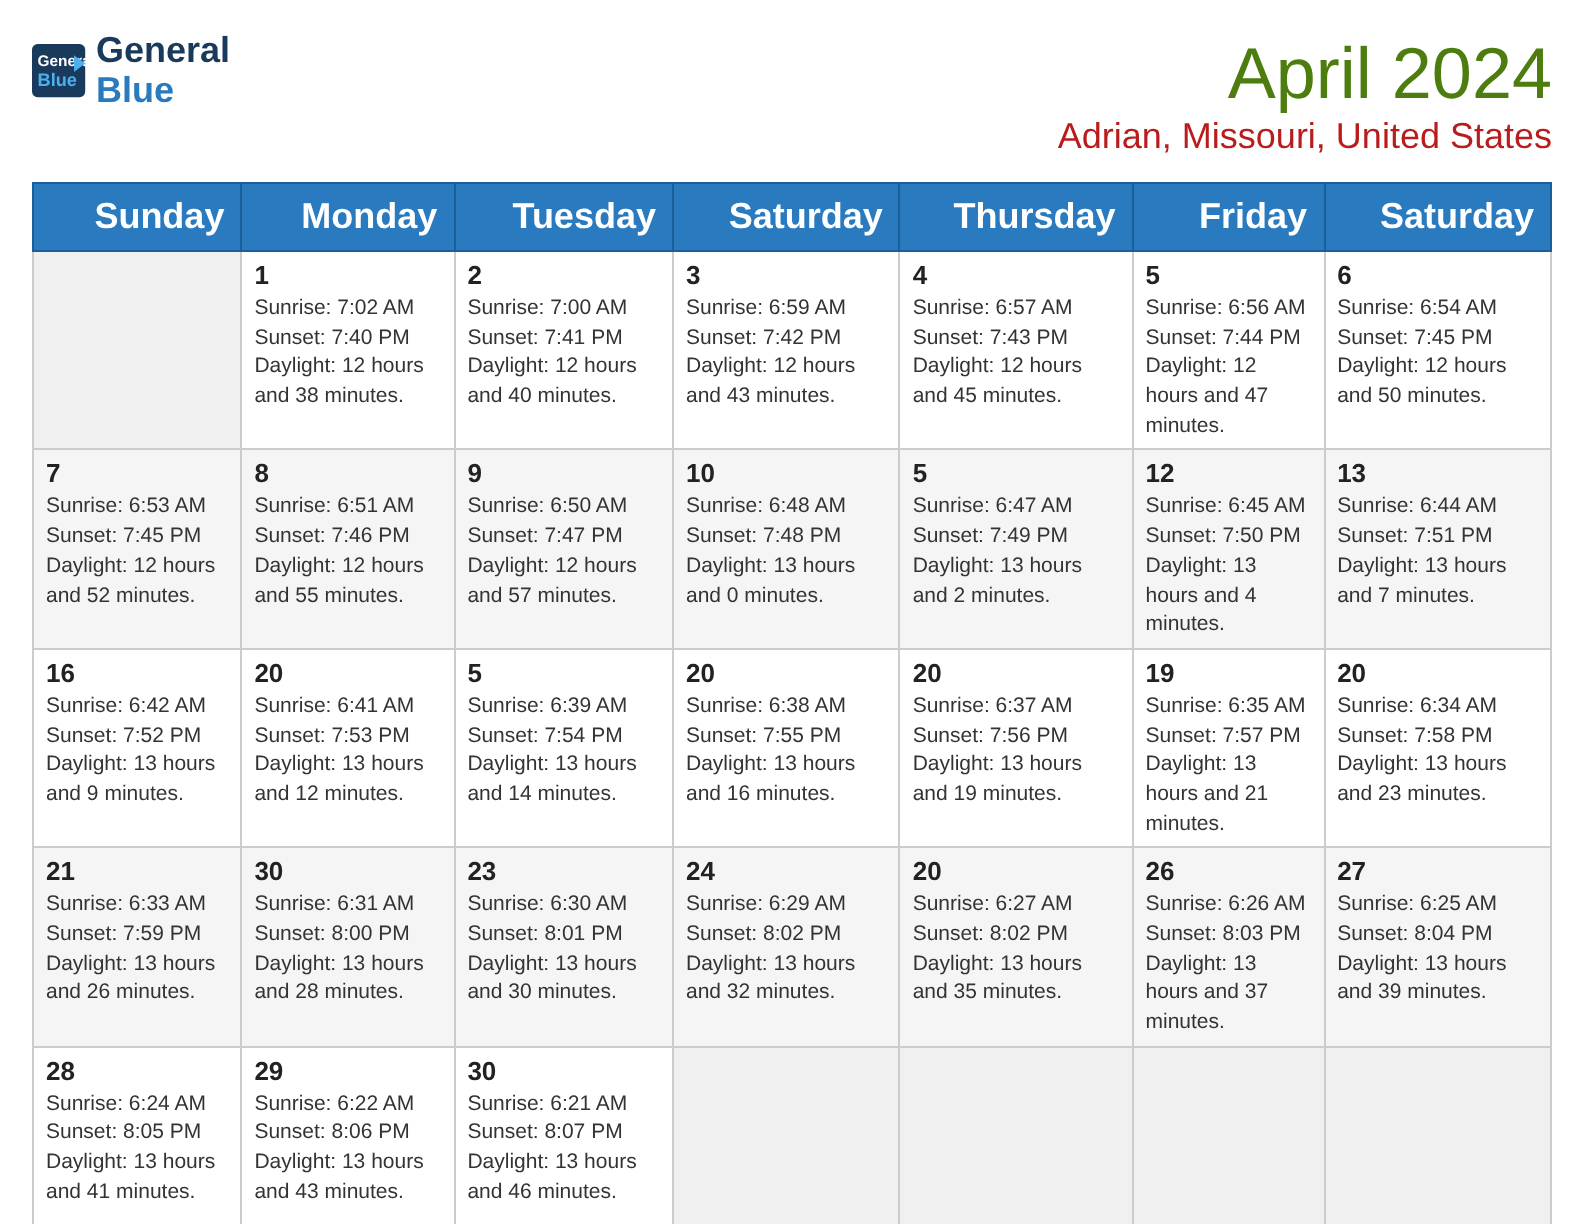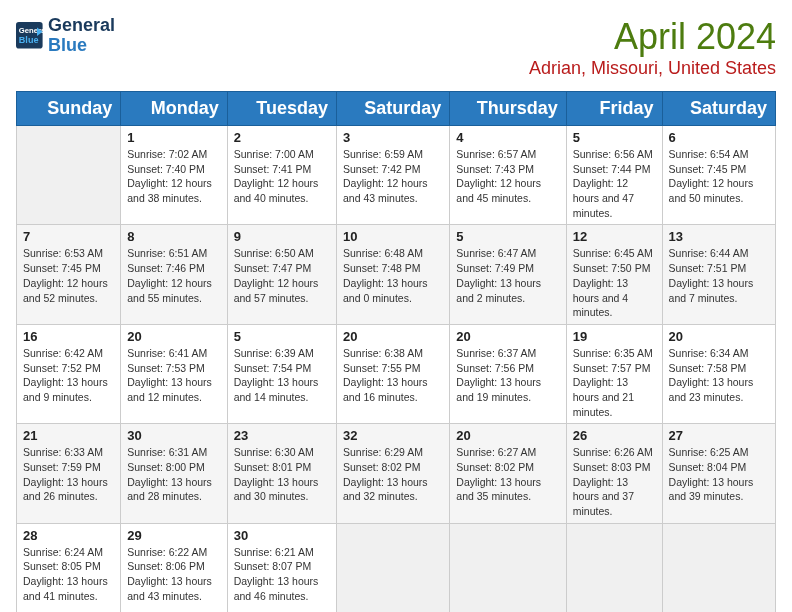--- a/index.html
+++ b/index.html
@@ -224,21 +224,21 @@
         </td>
         <td>
           <span class="day-number">30</span>
           <div class="day-info">Sunrise: 6:31 AM<br>Sunset: 8:00 PM<br>Daylight: 13 hours and 28 minutes.</div>
         </td>
         <td>
           <span class="day-number">23</span>
           <div class="day-info">Sunrise: 6:30 AM<br>Sunset: 8:01 PM<br>Daylight: 13 hours and 30 minutes.</div>
         </td>
         <td>
-          <span class="day-number">32</span>
+          <span class="day-number">24</span>
           <div class="day-info">Sunrise: 6:29 AM<br>Sunset: 8:02 PM<br>Daylight: 13 hours and 32 minutes.</div>
         </td>
         <td>
           <span class="day-number">20</span>
           <div class="day-info">Sunrise: 6:27 AM<br>Sunset: 8:02 PM<br>Daylight: 13 hours and 35 minutes.</div>
         </td>
         <td>
           <span class="day-number">26</span>
           <div class="day-info">Sunrise: 6:26 AM<br>Sunset: 8:03 PM<br>Daylight: 13 hours and 37 minutes.</div>
         </td>

